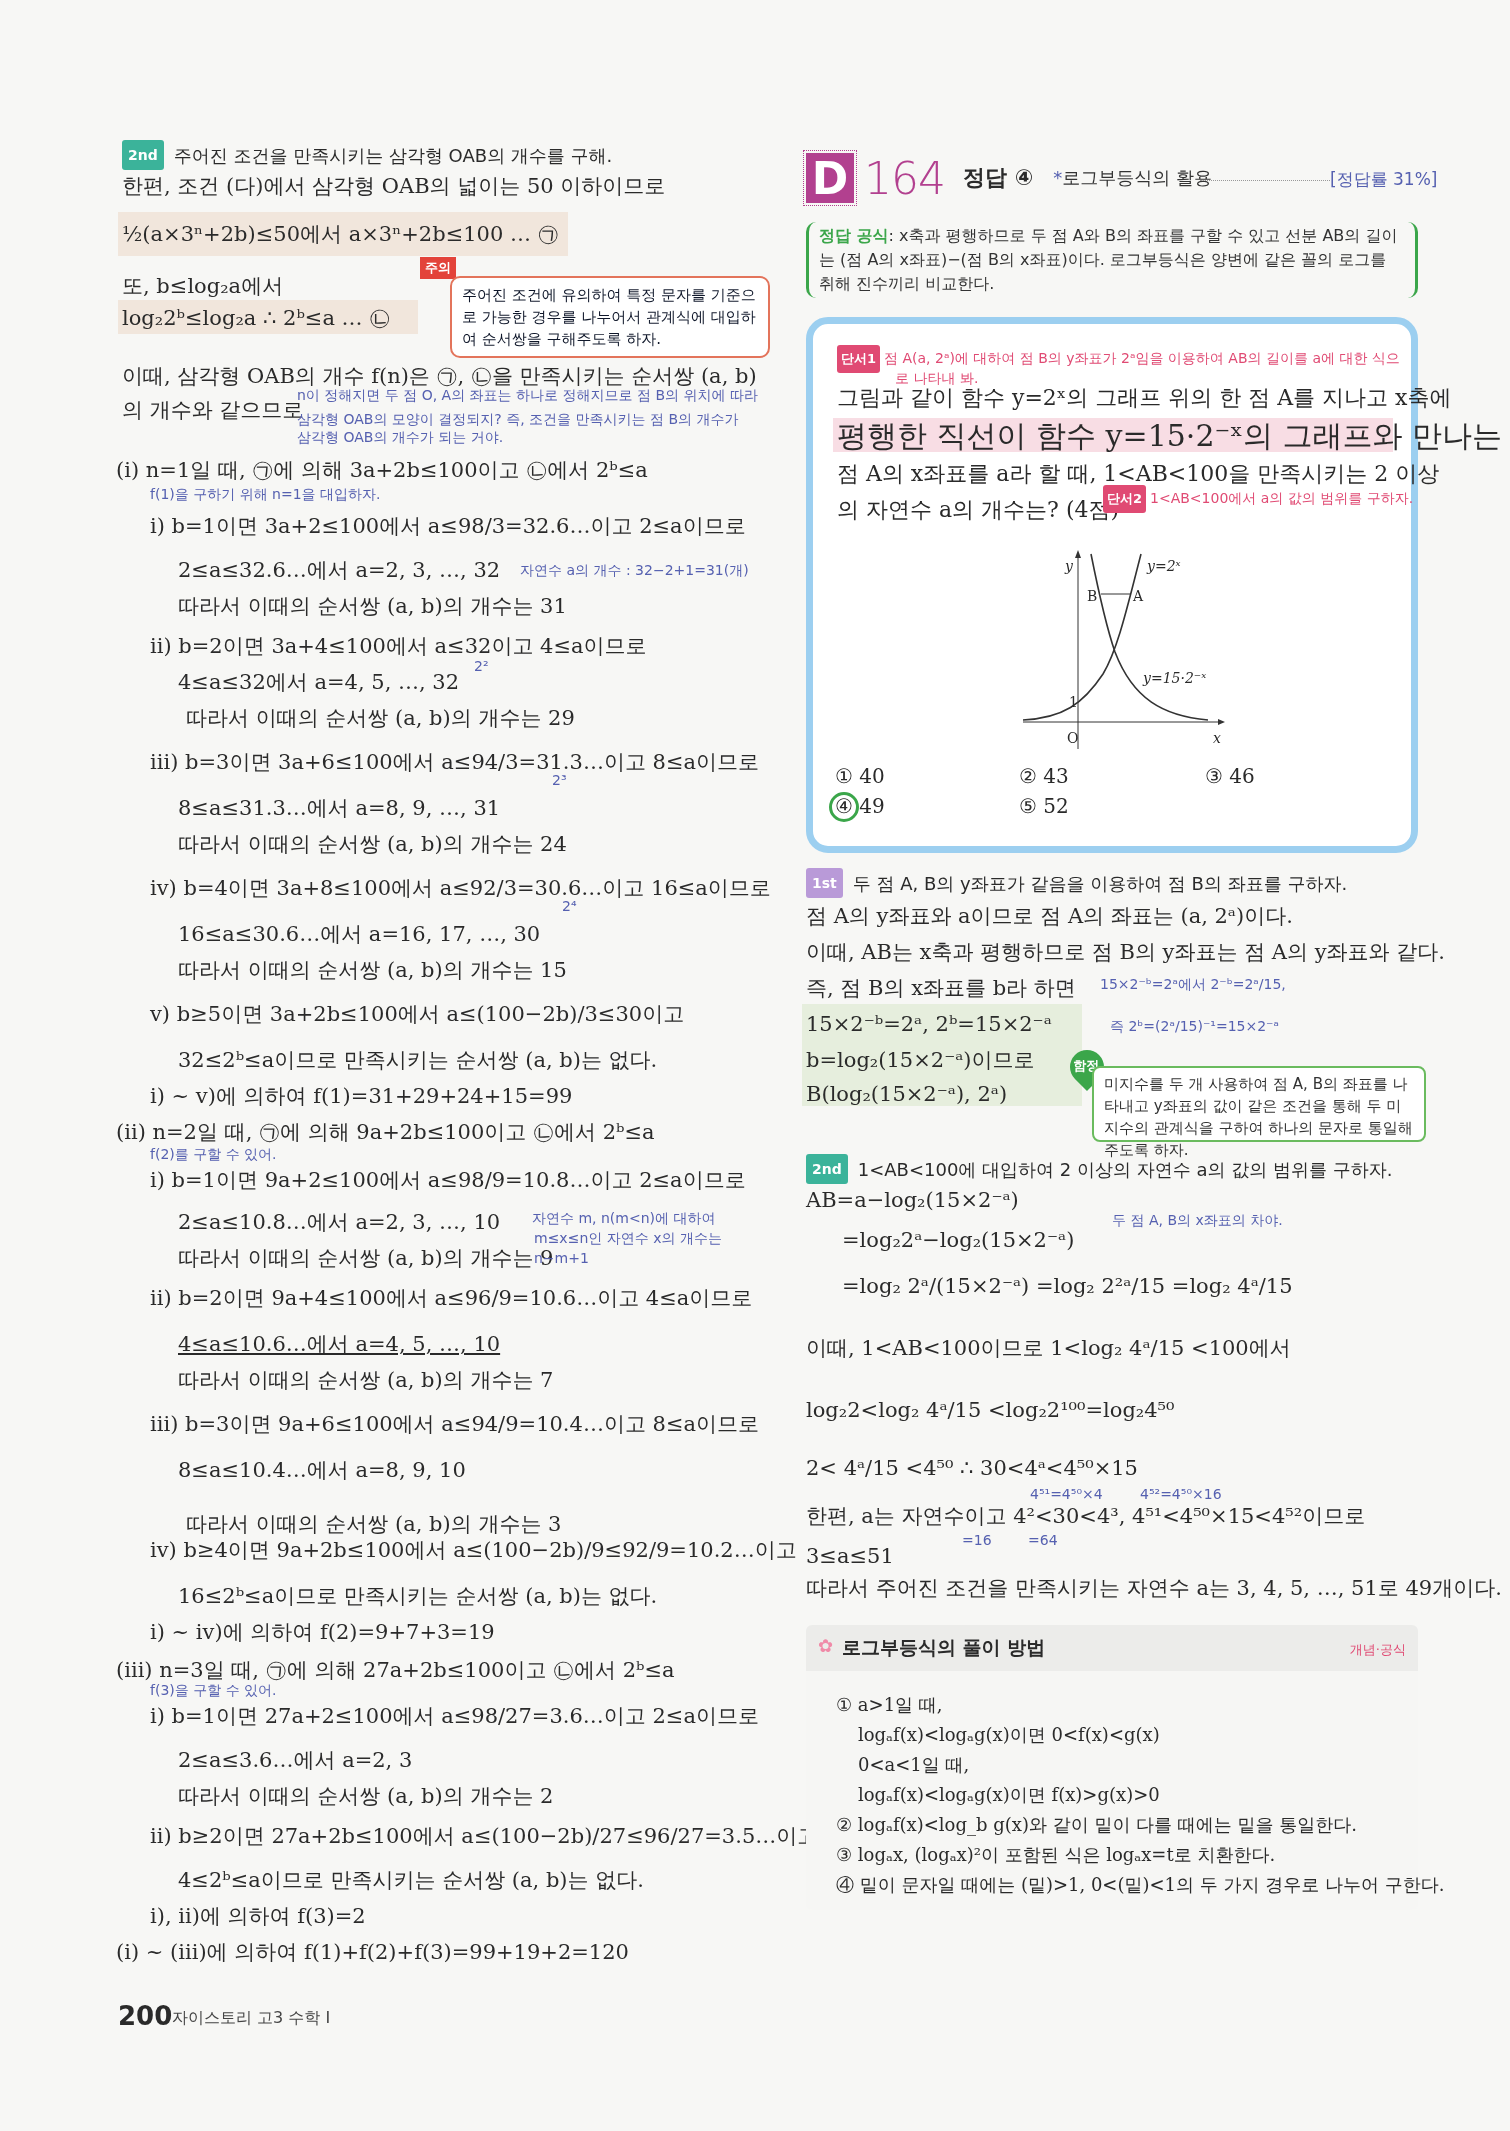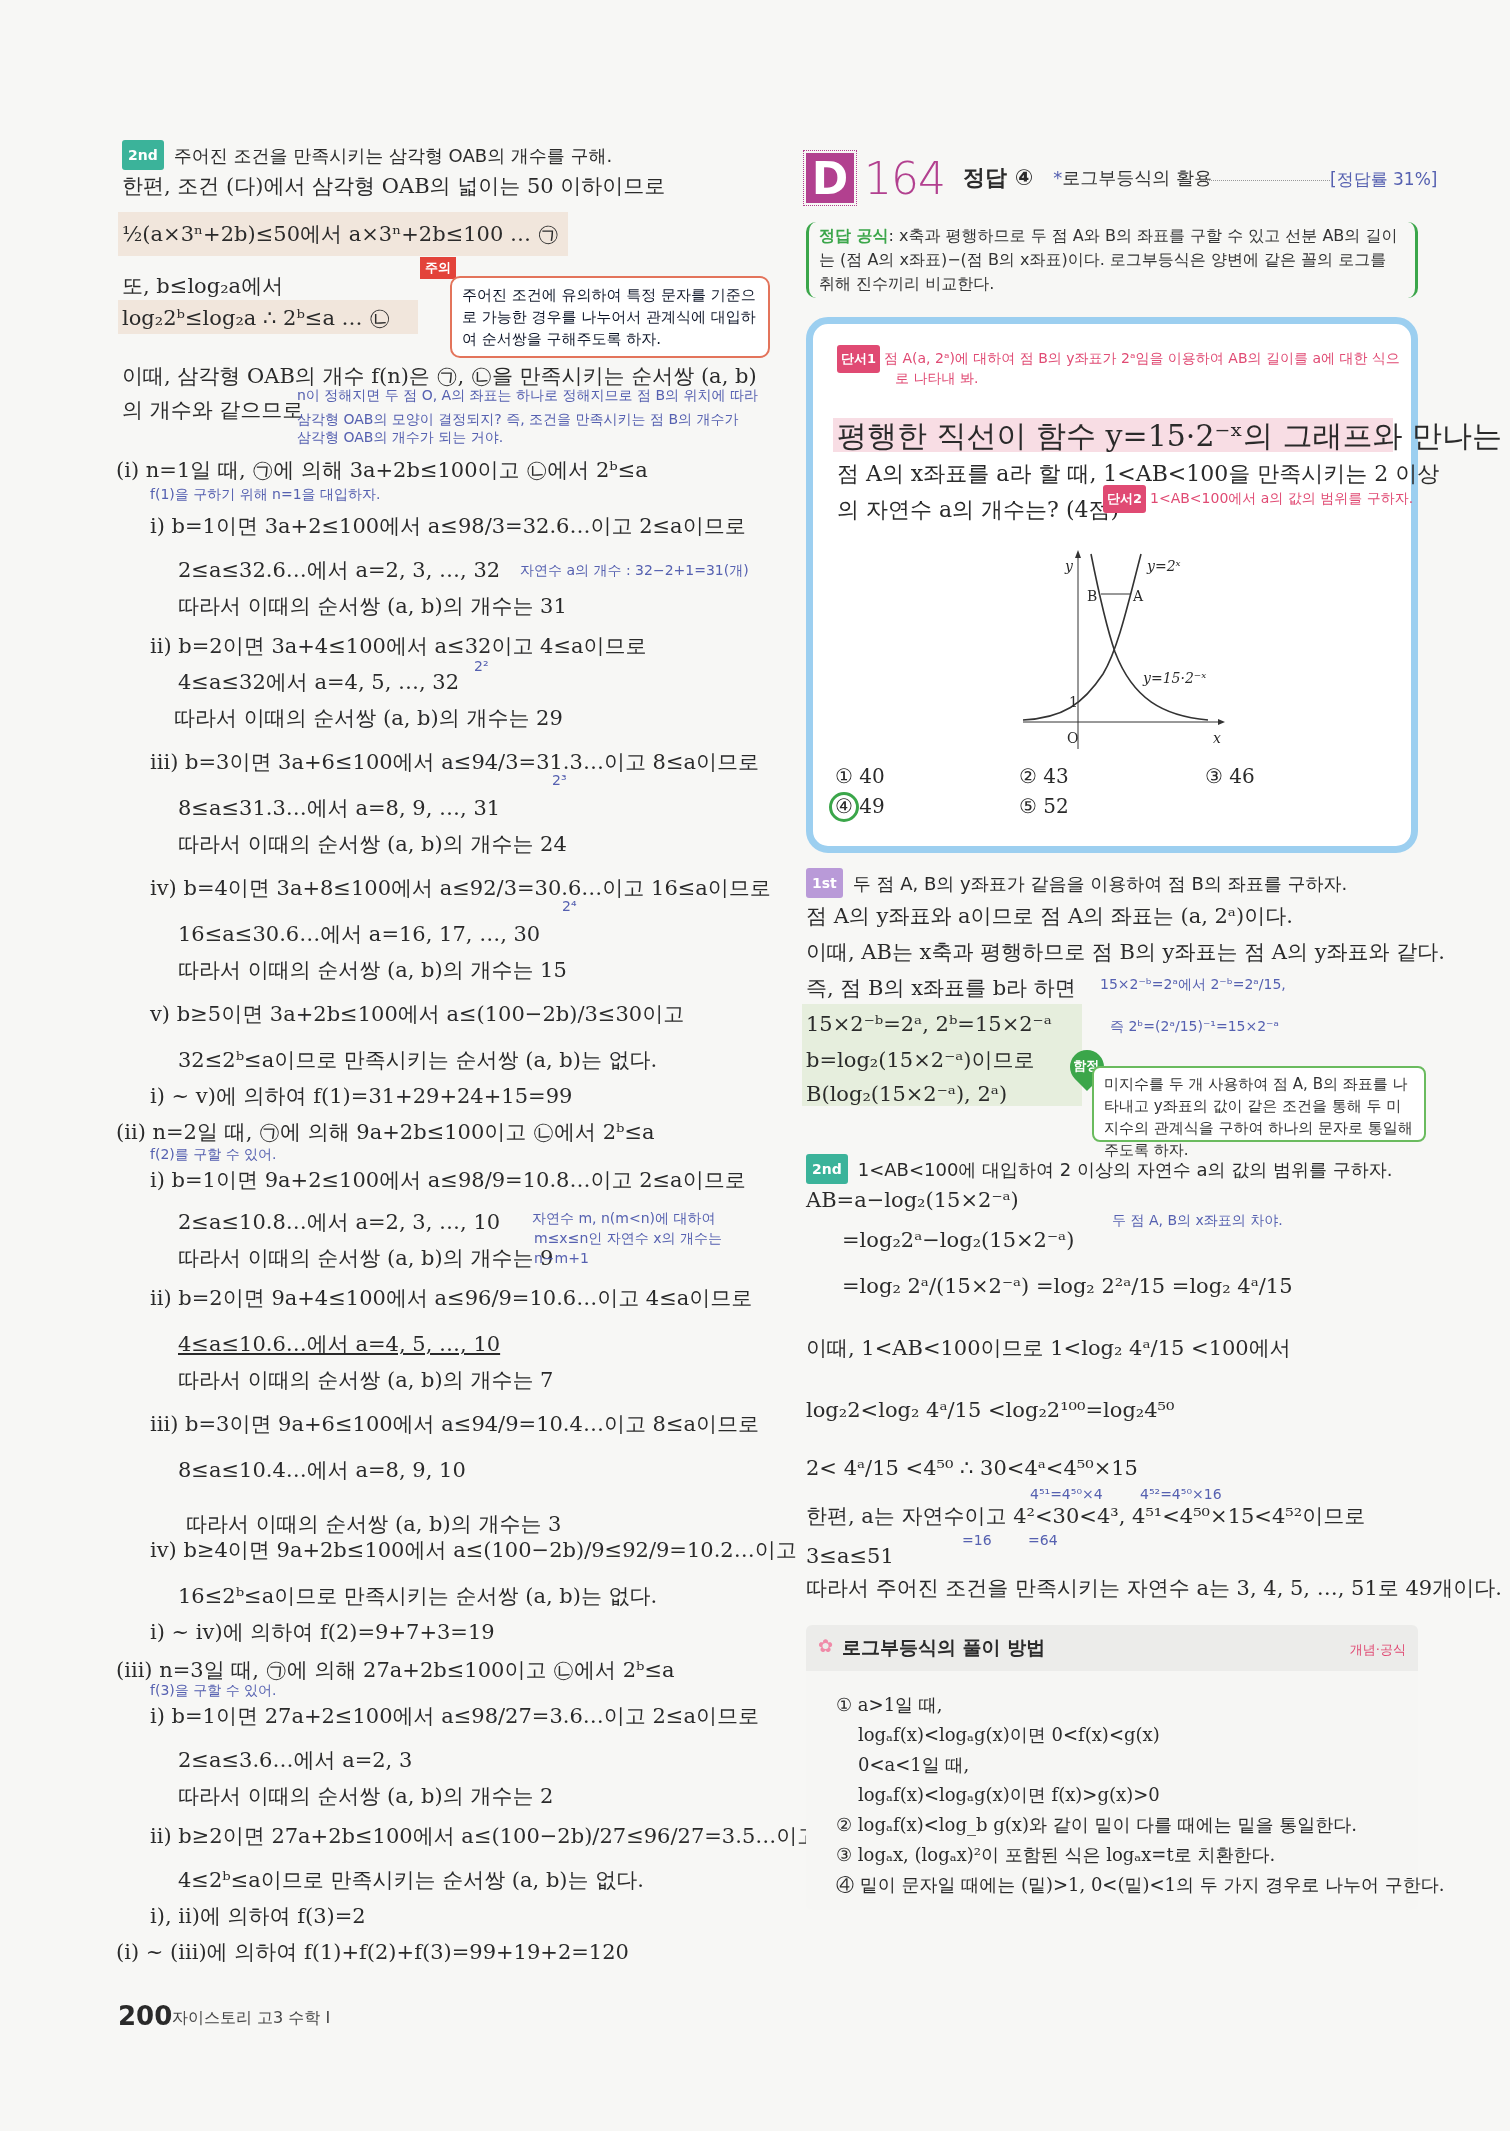--- a/index.html
+++ b/index.html
@@ -75,21 +75,21 @@
   <div class="ann" style="left:28px; top:486px;">f(1)을 구하기 위해 n=1을 대입하자.</div>
 
   <div class="ln" style="top:512px; left:28px;">i) b=1이면 3a+2≤100에서 a≤98/3=32.6…이고 2≤a이므로</div>
   <div class="ln" style="top:556px; left:56px;">2≤a≤32.6…에서 a=2, 3, …, 32</div>
   <div class="ann" style="left:398px; top:562px;">자연수 a의 개수 : 32−2+1=31(개)</div>
   <div class="ln" style="top:592px; left:56px;">따라서 이때의 순서쌍 (a, b)의 개수는 31</div>
 
   <div class="ln" style="top:632px; left:28px;">ii) b=2이면 3a+4≤100에서 a≤32이고 4≤a이므로</div>
   <div class="ann" style="left:352px; top:658px;">2²</div>
   <div class="ln" style="top:668px; left:56px;">4≤a≤32에서 a=4, 5, …, 32</div>
-  <div class="ln" style="top:704px; left:52px;text-align:center;">따라서 이때의 순서쌍 (a, b)의 개수는 29</div>
+  <div class="ln" style="top:704px; left:64px;text-align:center;">따라서 이때의 순서쌍 (a, b)의 개수는 29</div>
 
   <div class="ln" style="top:748px; left:28px;">iii) b=3이면 3a+6≤100에서 a≤94/3=31.3…이고 8≤a이므로</div>
   <div class="ann" style="left:430px; top:772px;">2³</div>
   <div class="ln" style="top:794px; left:56px;">8≤a≤31.3…에서 a=8, 9, …, 31</div>
   <div class="ln" style="top:830px; left:56px;">따라서 이때의 순서쌍 (a, b)의 개수는 24</div>
 
   <div class="ln" style="top:874px; left:28px;">iv) b=4이면 3a+8≤100에서 a≤92/3=30.6…이고 16≤a이므로</div>
   <div class="ann" style="left:440px; top:898px;">2⁴</div>
   <div class="ln" style="top:920px; left:56px;">16≤a≤30.6…에서 a=16, 17, …, 30</div>
   <div class="ln" style="top:956px; left:56px;">따라서 이때의 순서쌍 (a, b)의 개수는 15</div>
@@ -141,20 +141,21 @@
 
 <div class="formula-box">
   <b>정답 공식</b><span>: x축과 평행하므로 두 점 A와 B의 좌표를 구할 수 있고 선분 AB의 길이는 (점 A의 x좌표)−(점 B의 x좌표)이다. 로그부등식은 양변에 같은 꼴의 로그를 취해 진수끼리 비교한다.</span>
 </div>
 
 <div class="problem-box">
   <div class="ln clue" style="left:24px; top:20px;"><span class="clue-badge">단서1</span><span>점 A(a, 2ᵃ)에 대하여 점 B의 y좌표가 2ᵃ임을 이용하여 AB의 길이를 a에 대한 식으</span></div>
   <div class="ln clue" style="left:82px; top:40px;">로 나타내 봐.</div>
 
   <div class="shade-pink" style="left:20px; top:94px; width:560px; height:34px;"></div>
+  <div class="ln" style="left:24px; top:60px; font-size:22px;">그림과 같이 함수 y=2ˣ의 그래프 위의 한 점 A를 지나고 x축에</div>
   <div class="ln" style="left:24px; top:98px; font-size:30px;">평행한 직선이 함수 y=15·2⁻ˣ의 그래프와 만나는 점을 B라 하자.</div>
   <div class="ln" style="left:24px; top:136px; font-size:22px;">점 A의 x좌표를 a라 할 때, 1&lt;AB&lt;100을 만족시키는 2 이상</div>
   <div class="ln" style="left:24px; top:172px; font-size:22px;">의 자연수 a의 개수는? (4점)</div>
   <div class="ln clue" style="left:262px; top:160px;padding-left:28px;"><span class="clue-badge">단서2</span><span>1&lt;AB&lt;100에서 a의 값의 범위를 구하자.</span></div>
 
   <svg style="position:absolute; left:190px; top:210px;" width="260" height="220" viewBox="0 0 260 220">
     <line x1="20" y1="188" x2="215" y2="188" stroke="#333" stroke-width="1"></line>
     <polygon points="215,185 222,188 215,191" fill="#333"></polygon>
     <line x1="75" y1="215" x2="75" y2="22" stroke="#333" stroke-width="1"></line>
     <polygon points="72,24 75,16 78,24" fill="#333"></polygon>

